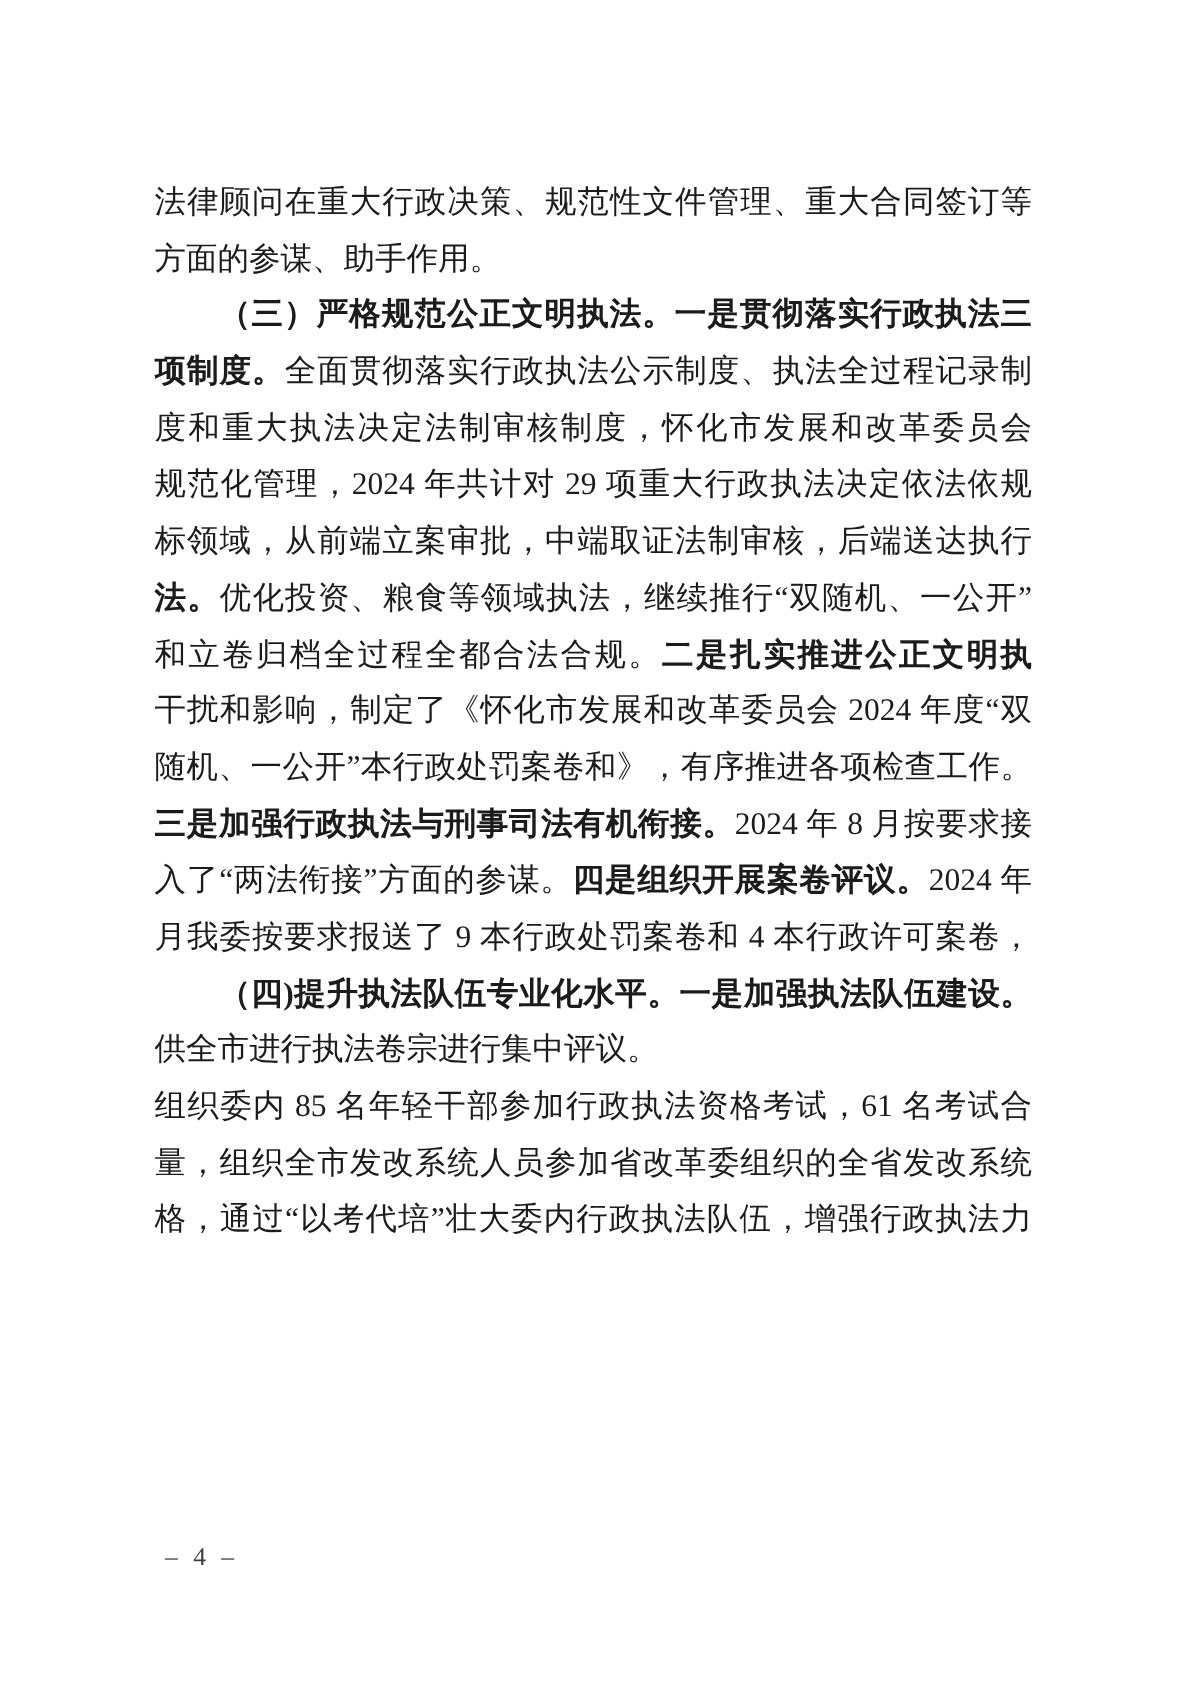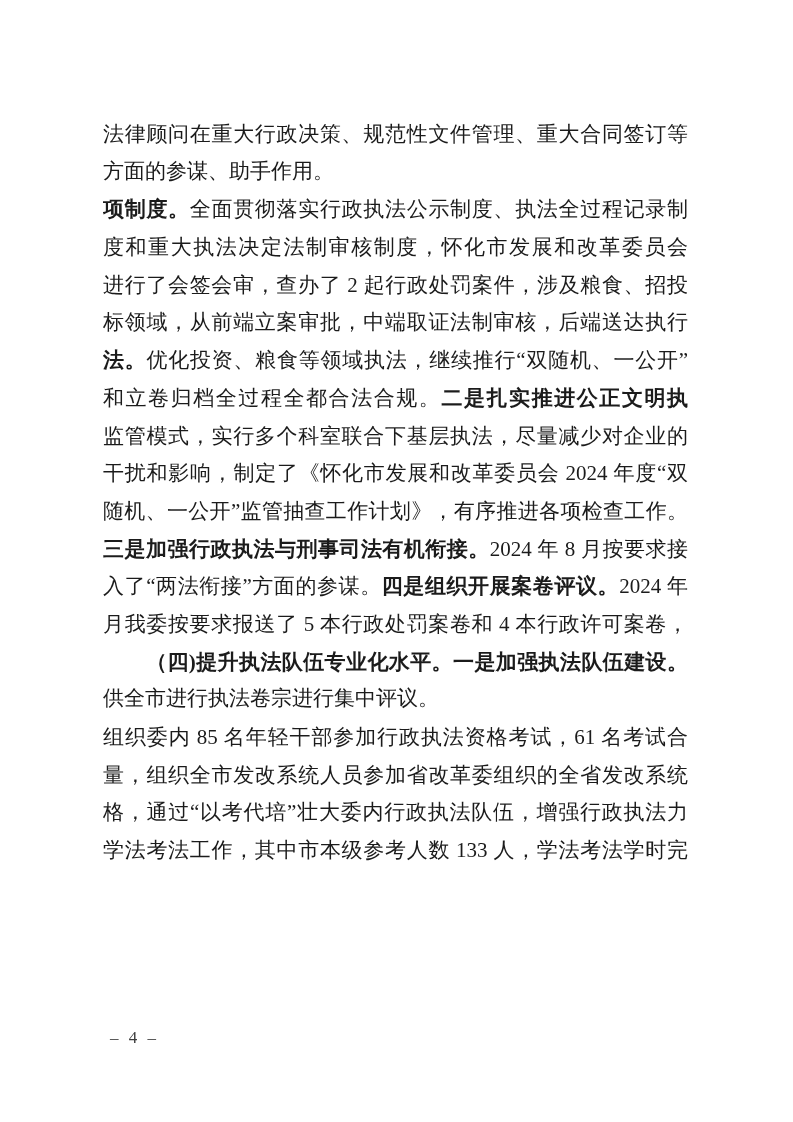--- a/index.html
+++ b/index.html
@@ -26,21 +26,20 @@
     height: 37.7px;
     line-height: 37.7px;
     font-size: 21px;
     text-align: justify;
     text-align-last: justify;
     overflow: hidden;
     white-space: normal;
   }
   .line.end {
     text-align-last: left;
-    font-family: Liberation Mono, monospace;
   }
   .line.ind {
     text-indent: 43px;
   }
   .seg { font-weight: 400; }
   .seg.b { font-weight: 700; }
   .footer {
     position: absolute;
     left: 110px;
     top: 1028px;
@@ -50,35 +49,34 @@
     font-family: "Liberation Serif", "DejaVu Serif", serif;
   }
 </style>
 </head>
 <body>
 
 <div class="page">
   <div class="doc-body" id="doc-body">
       <div class="line"><span class="seg">法律顾问在重大行政决策、规范性文件管理、重大合同签订等</span></div>
       <div class="line end"><span class="seg">方面的参谋、助手作用。</span></div>
+      <div class="line ind"><span class="seg b">（三）严格规范公正文明执法。一是贯彻落实行政执法三</span></div>
       <div class="line"><span class="seg b">项制度。</span><span class="seg">全面贯彻落实行政执法公示制度、执法全过程记录制</span></div>
       <div class="line"><span class="seg">度和重大执法决定法制审核制度，怀化市发展和改革委员会</span></div>
-      <div class="line"><span class="seg">进行了会签会审，查办了 2 起行政处罚案件，涉及粮食、招投</span></div>
+      <div class="line"><span class="seg">规范化管理，2024 年共计对 29 项重大行政执法决定依法依规</span></div>
       <div class="line"><span class="seg">标领域，从前端立案审批，中端取证法制审核，后端送达执行</span></div>
       <div class="line"><span class="seg b">法。</span><span class="seg">优化投资、粮食等领域执法，继续推行“双随机、一公开”</span></div>
       <div class="line"><span class="seg">和立卷归档全过程全都合法合规。</span><span class="seg b">二是扎实推进公正文明执</span></div>
-      <div class="line"><span class="seg">监管模式，实行多个科室联合下基层执法，尽量减少对企业的</span></div>
       <div class="line"><span class="seg">干扰和影响，制定了《怀化市发展和改革委员会 2024 年度“双</span></div>
-      <div class="line"><span class="seg">随机、一公开”监管抽查工作计划》，有序推进各项检查工作。</span></div>
+      <div class="line"><span class="seg">随机、一公开”本行政处罚案卷和》，有序推进各项检查工作。</span></div>
       <div class="line"><span class="seg b">三是加强行政执法与刑事司法有机衔接。</span><span class="seg">2024 年 8 月按要求接</span></div>
       <div class="line"><span class="seg">入了“两法衔接”方面的参谋。</span><span class="seg b">四是组织开展案卷评议。</span><span class="seg">2024 年 11</span></div>
-      <div class="line"><span class="seg">月我委按要求报送了 5 本行政处罚案卷和 4 本行政许可案卷，</span></div>
+      <div class="line"><span class="seg">月我委按要求报送了 9 本行政处罚案卷和 4 本行政许可案卷，</span></div>
       <div class="line ind"><span class="seg b">（四)提升执法队伍专业化水平。一是加强执法队伍建设。</span></div>
       <div class="line end"><span class="seg">供全市进行执法卷宗进行集中评议。</span></div>
       <div class="line"><span class="seg">组织委内 85 名年轻干部参加行政执法资格考试，61 名考试合</span></div>
       <div class="line"><span class="seg">量，组织全市发改系统人员参加省改革委组织的全省发改系统</span></div>
       <div class="line"><span class="seg">格，通过“以考代培”壮大委内行政执法队伍，增强行政执法力</span></div>
-      <div class="line"><span class="seg">学法考法工作，其中市本级参考人数 133 人，学法考法学时完</span></div>
     </div>
   <div class="footer">
     <span>– 4 –</span>
   </div>
 </div>
 
 </body></html>

